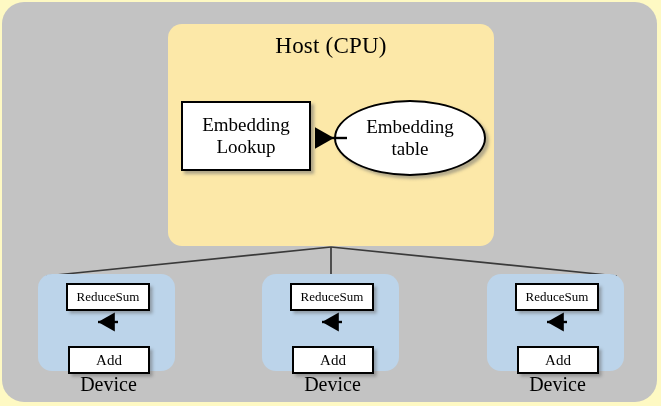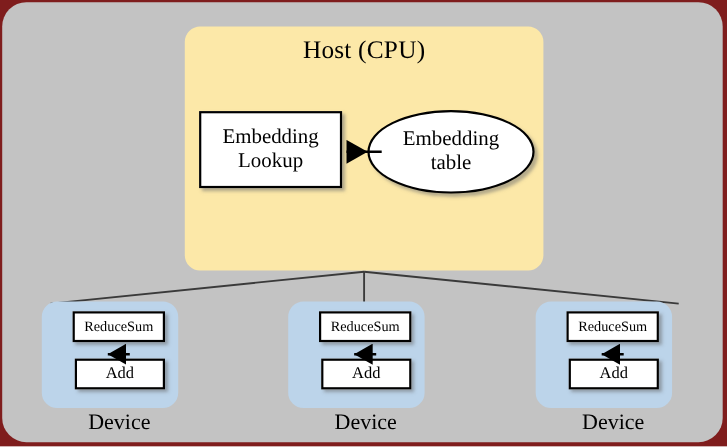--- a/index.html
+++ b/index.html
@@ -4,21 +4,21 @@
 <style>
   html, body {
     margin: 0;
     padding: 0;
     background: #ffffff;
   }
   #canvas {
     position: relative;
     width: 661px;
     height: 406px;
-    background: #7f1d1d;
+    background: #fef9c3;
     overflow: hidden;
     font-family: "Liberation Serif", "DejaVu Serif", serif;
   }
   
   #backdrop {
     position: absolute;
     left: 2px;
     top: 2px;
     width: 655px;
     height: 400px;
@@ -98,21 +98,21 @@
     position: absolute;
     left: 0;
     top: 0;
     width: 661px;
     height: 406px;
     pointer-events: none;
   }
   
   .device-panel {
     position: absolute;
-    width: 124px;
+    width: 137px;
     height: 97px;
     background: #bcd4ea;
     border-radius: 14px;
     box-sizing: border-box;
   }
   #device-panel-0 { left: 38px;  top: 274px; }
   #device-panel-1 { left: 262px; top: 274px; }
   #device-panel-2 { left: 487px; top: 274px; }
 
   .op-box {
@@ -127,21 +127,21 @@
   }
   .op-reduce {
     left: 28px;
     top: 9px;
     width: 84px;
     height: 28px;
   }
   .op-reduce .lbl { font-size: 13px; color: #000; }
   .op-add {
     left: 30px;
-    top: 52px;
+    top: 72px;
     width: 82px;
     height: 28px;
   }
   .op-add .lbl { font-size: 15px; color: #000; }
 
   .device-label {
     position: absolute;
     width: 141px;
     text-align: center;
     font-size: 20px;

